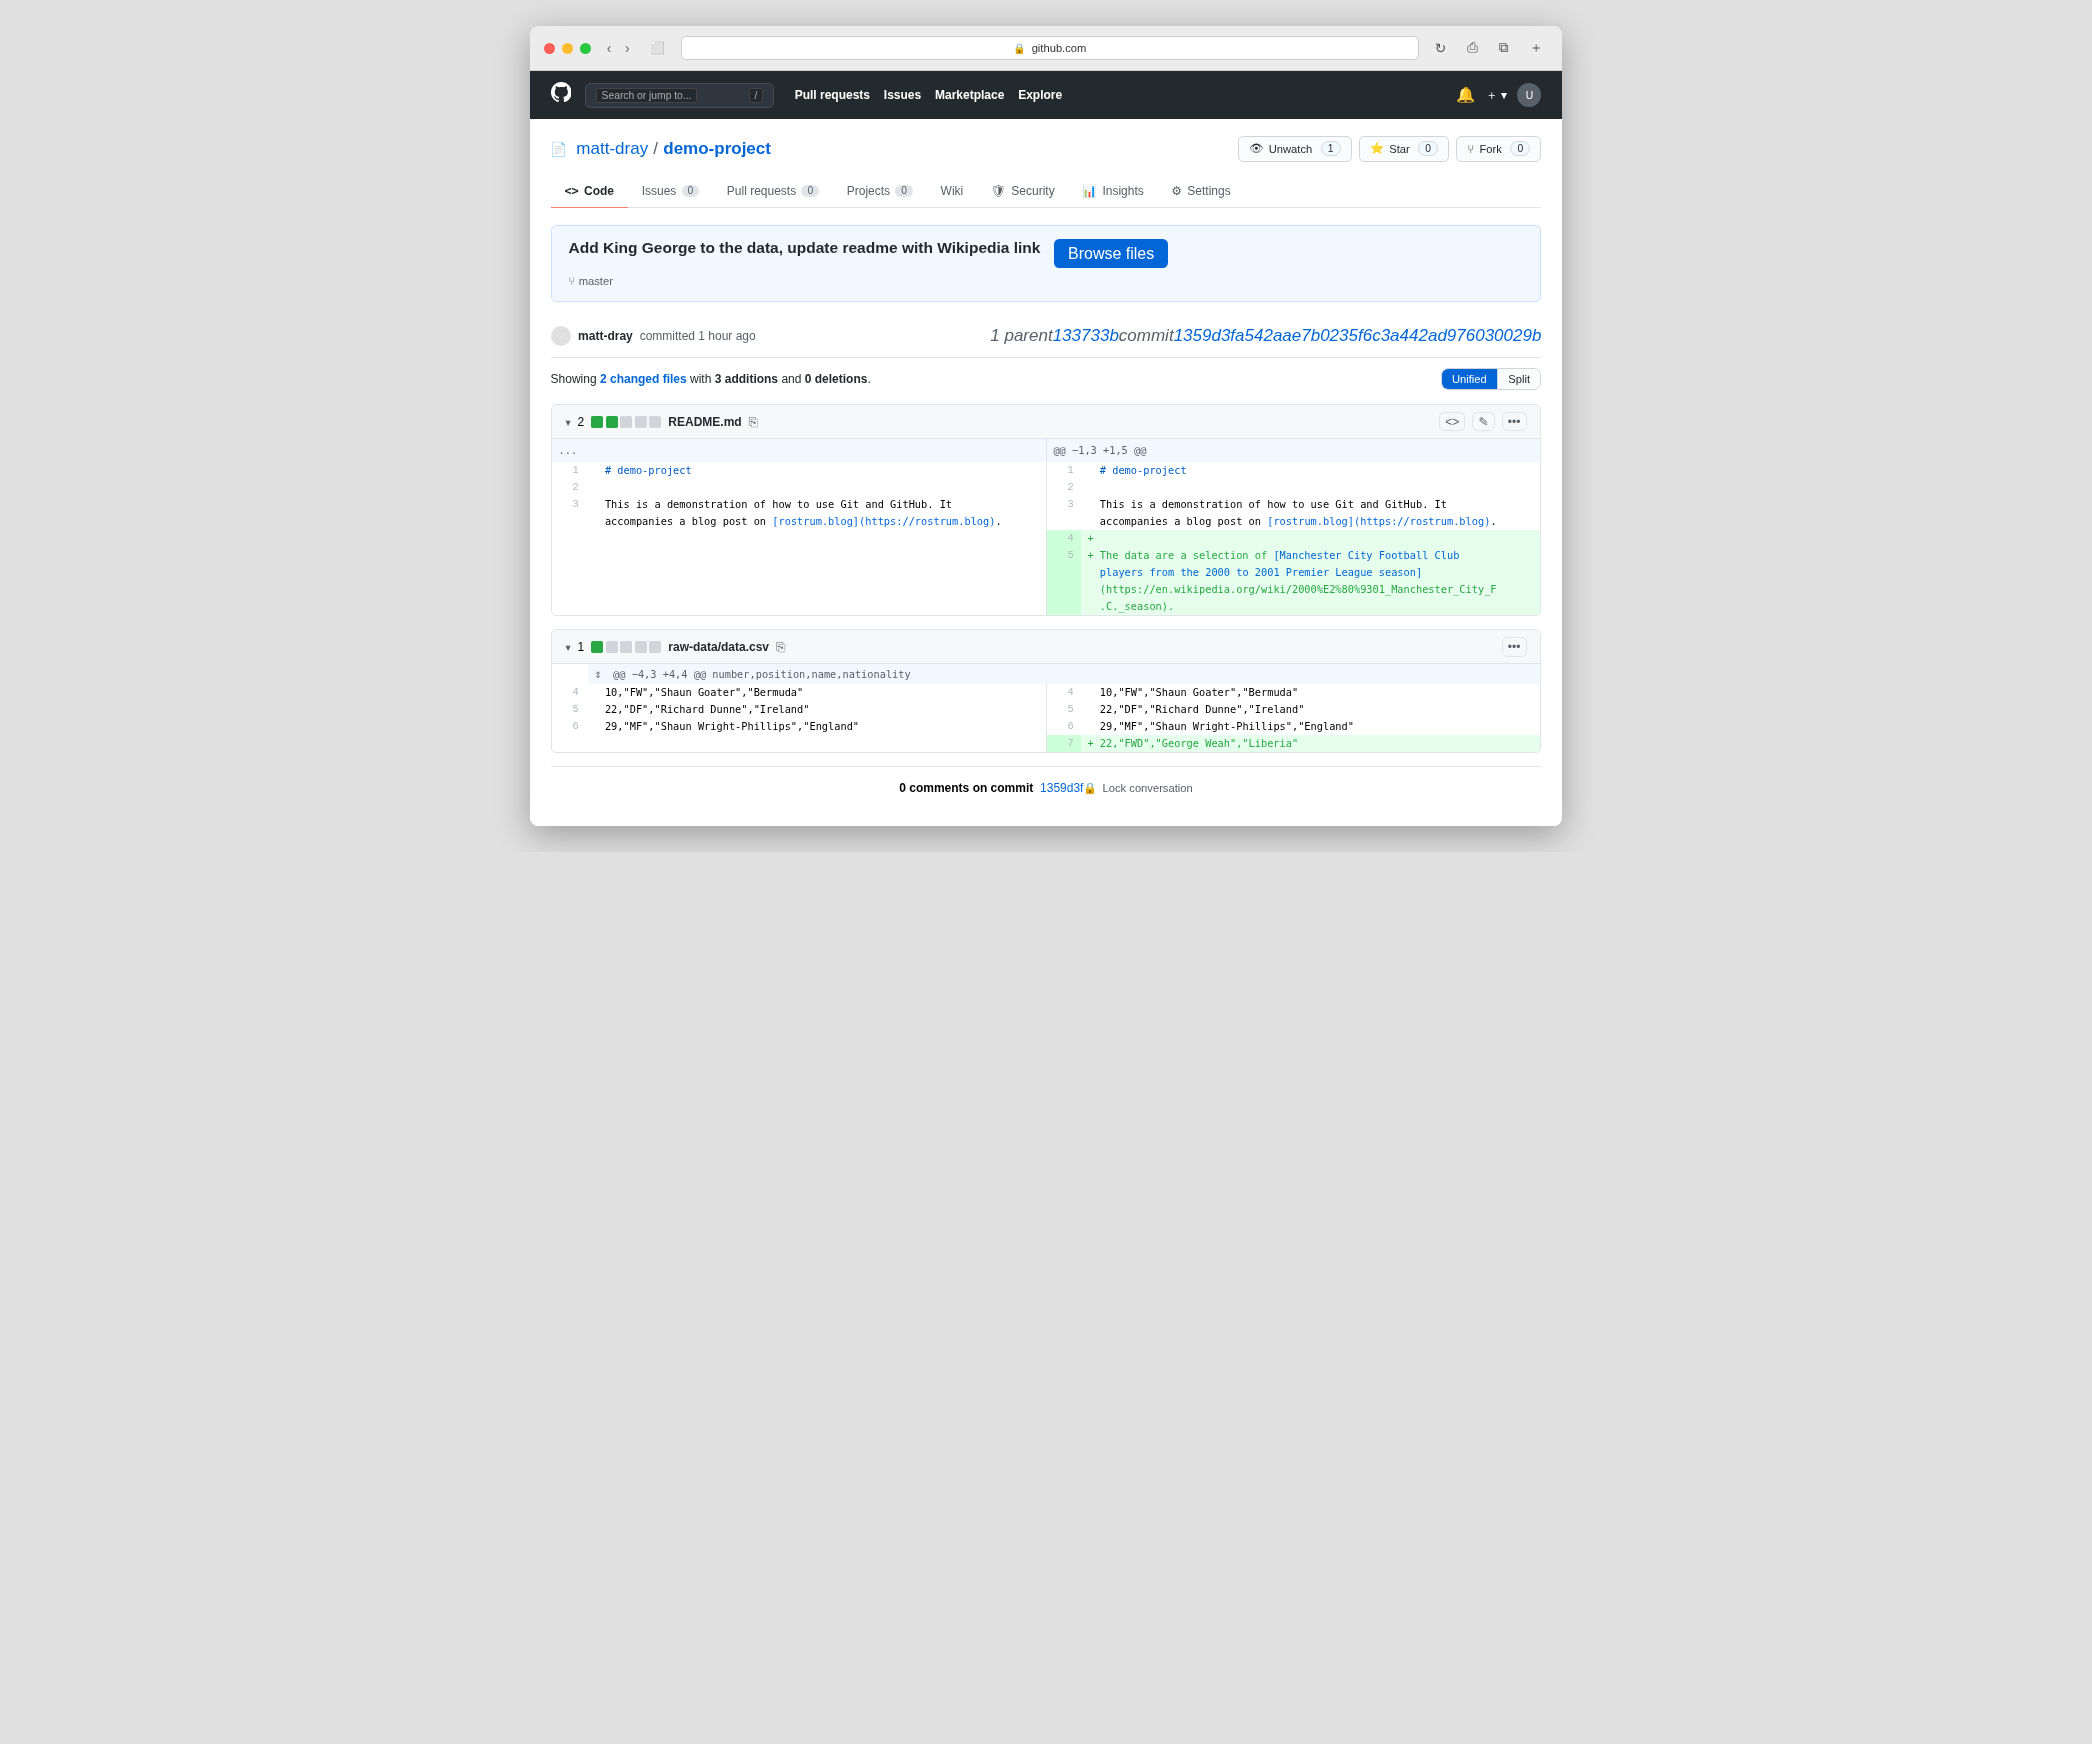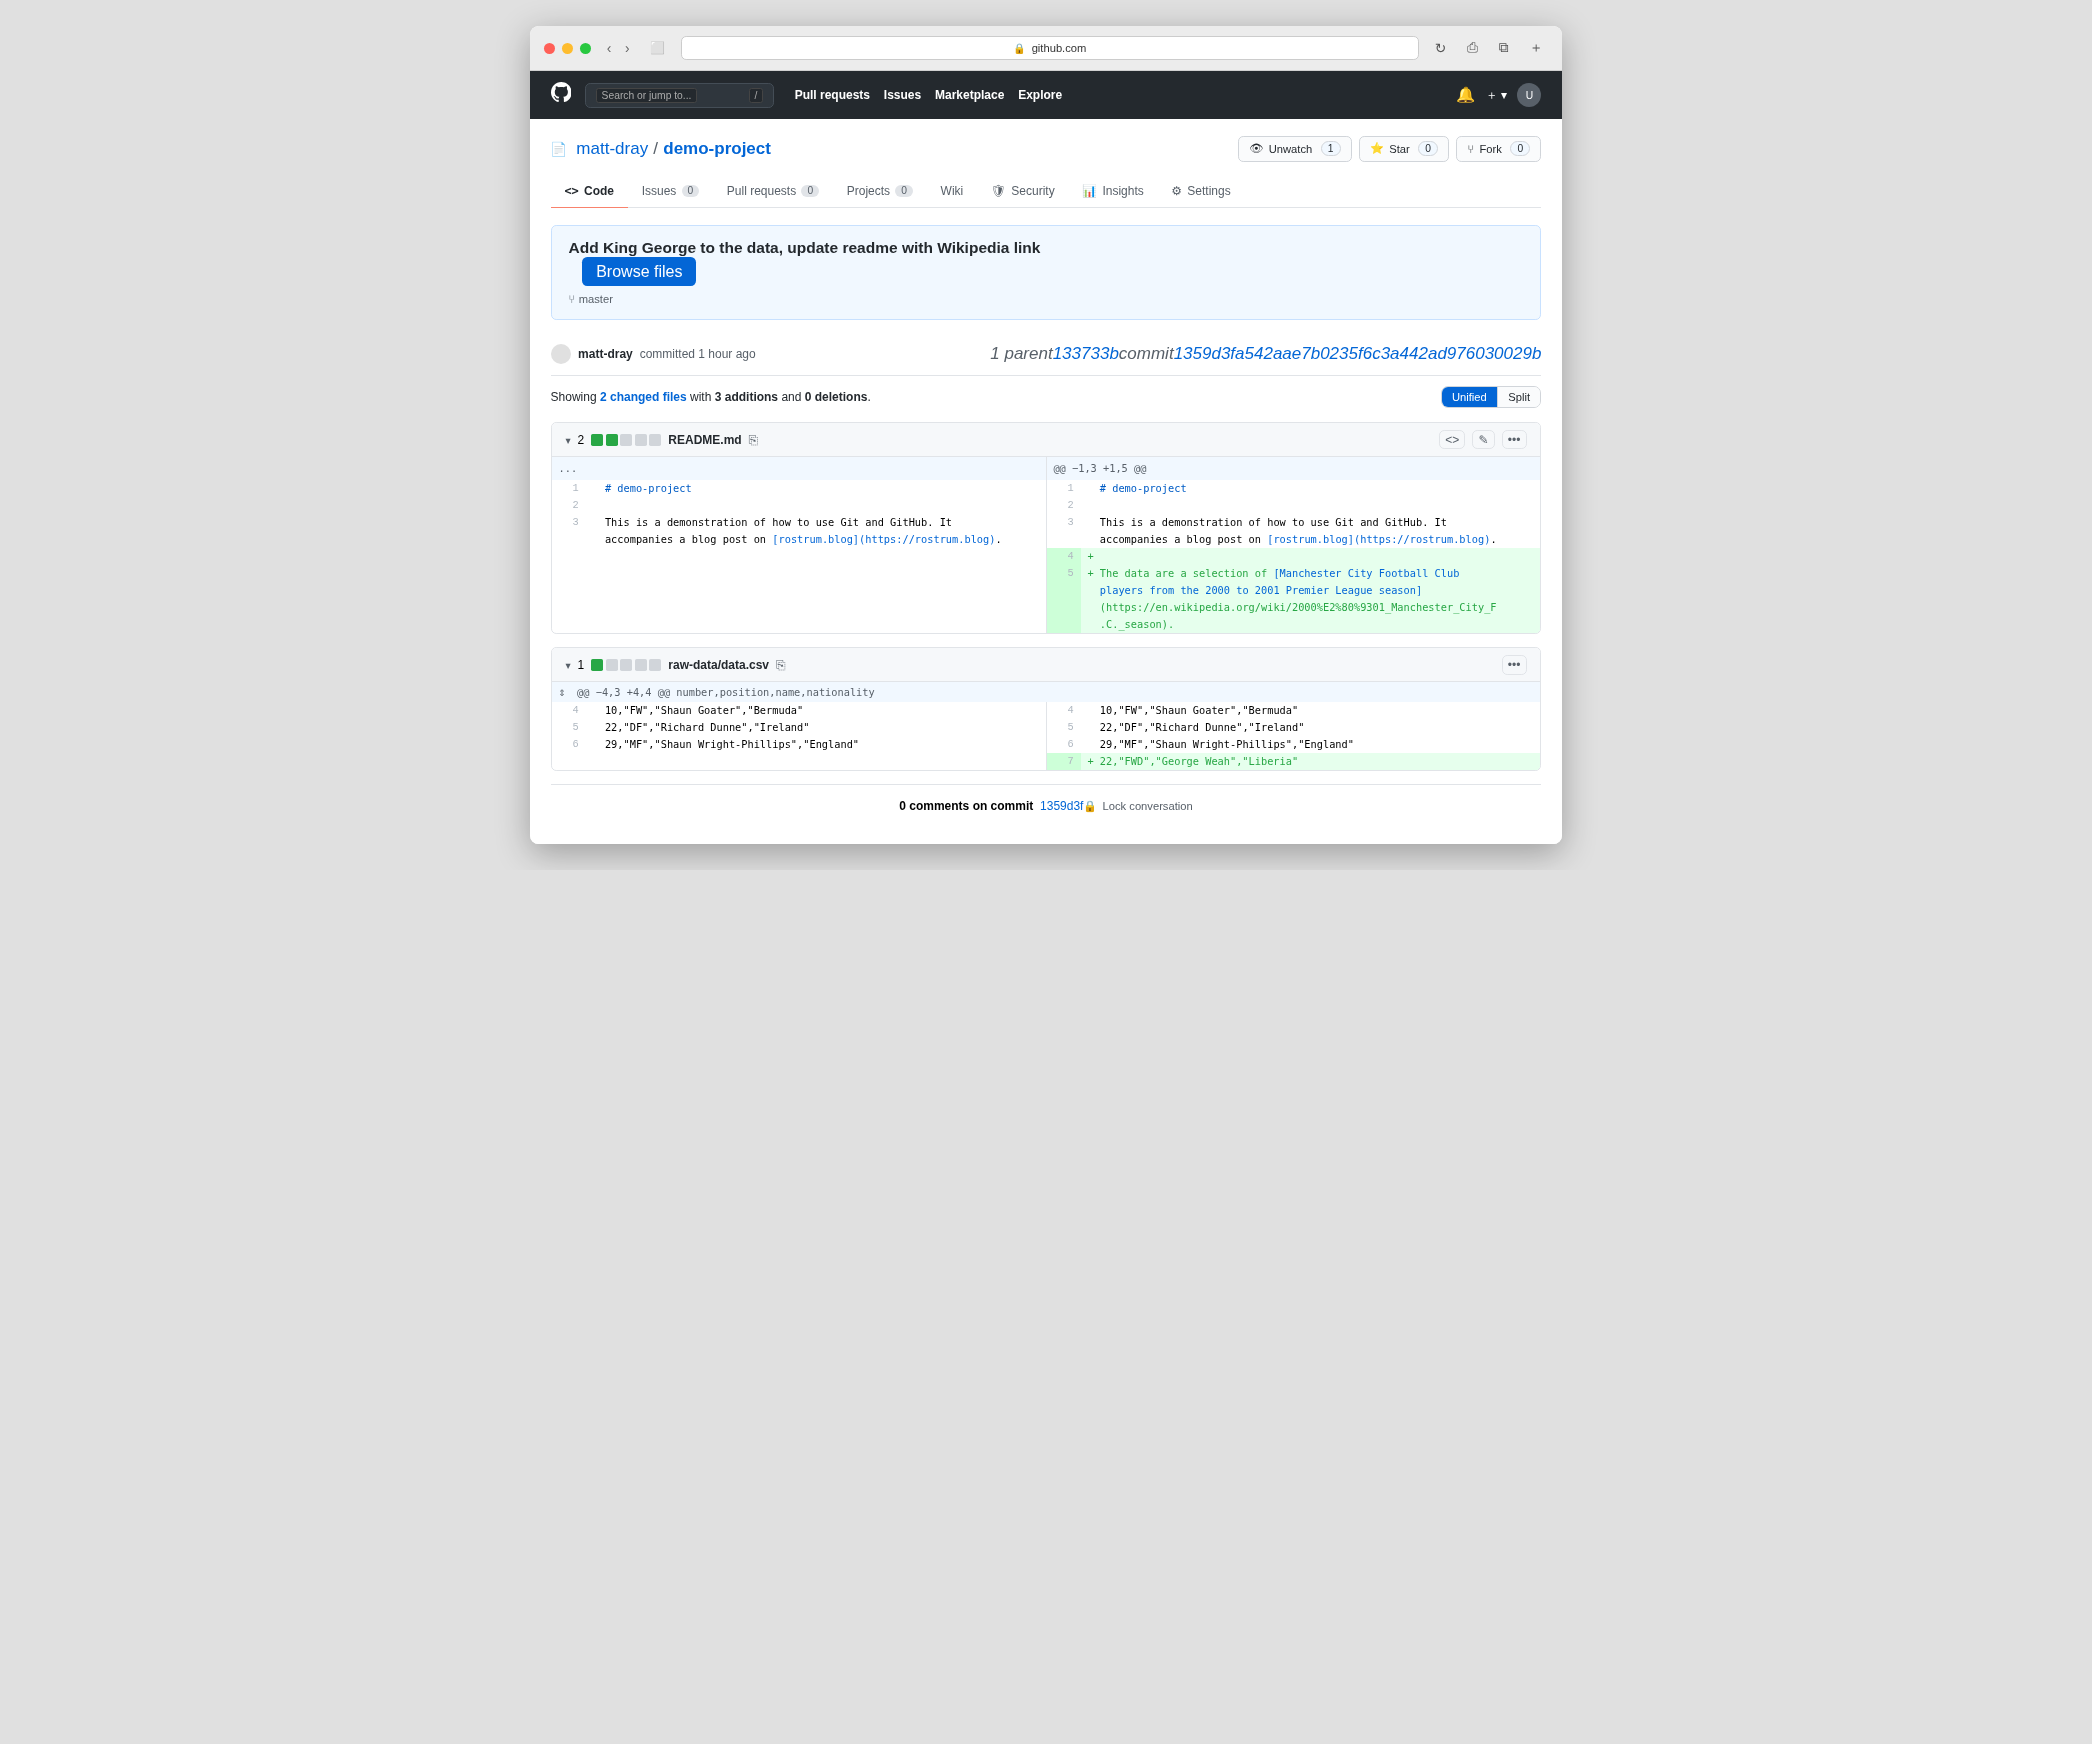--- a/index.html
+++ b/index.html
@@ -47,21 +47,21 @@
     .repo-action-count { background: #f1f8ff; border: 0.9px solid #d1d5da; border-radius: 17px; padding: 0.9px 6px; font-size: 10.3px; color: #24292e; margin-left: 3.4px; }
 
     
     .repo-tabs { display: flex; border-bottom: 0.9px solid #e1e4e8; margin-bottom: 17px; gap: 0; }
     .repo-tab { padding: 8.6px 13.8px; cursor: pointer; font-size: 12px; color: #586069; display: flex; align-items: center; gap: 5.2px; border-bottom: 1.7px solid transparent; margin-bottom: -0.9px; text-decoration: none; }
     .repo-tab.active { color: #24292e; border-bottom-color: #f9826c; font-weight: 600; }
     .tab-badge { background: #e1e4e8; border-radius: 17px; padding: 0.9px 6px; font-size: 10.3px; color: #586069; }
 
     
     .commit-box { background: #f1f8ff; border: 0.9px solid #c8e1ff; border-radius: 5.2px; padding: 13.8px 17px; margin-bottom: 13.8px; }
-    .commit-title { font-size: 15.5px; font-weight: 600; color: #24292e; margin-bottom: 6.9px; display: flex; align-items: flex-start; justify-content: space-between; flex-direction: column; }
+    .commit-title { font-size: 15.5px; font-weight: 600; color: #24292e; margin-bottom: 6.9px; display: flex; align-items: flex-start; justify-content: flex-start; }
     .browse-files-btn { background: #0366d6; color: #fff; border: none; border-radius: 5.2px; padding: 5.2px 13.8px; font-size: 16px; cursor: pointer; white-space: nowrap; margin-left: 13.8px; flex-shrink: 0; }
     .commit-branch { color: #586069; font-size: 11.2px; display: flex; align-items: center; gap: 3.4px; }
 
     
     .commit-meta { display: flex; align-items: center; justify-content: space-between; padding: 10.3px 0; border-bottom: 0.9px solid #e1e4e8; margin-bottom: 10.3px; }
     .commit-author { display: flex; align-items: center; gap: 6.9px; }
     .author-avatar { width: 17px; height: 17px; border-radius: 50%; background: #586069; }
     .author-name { font-weight: 600; color: #24292e; }
     .commit-time { color: #586069; }
     .commit-hash-info { color: #586069; font-size: 17px; display: flex; gap: 0; font-style: italic; }
@@ -357,21 +357,21 @@
           <span class="file-name">raw-data/data.csv</span>
           <span class="file-copy-icon">⎘</span>
         </div>
         <div class="file-diff-actions">
           <button class="file-action-btn">
             <span>•••</span>
           </button>
         </div>
       </div>
 
-      <div style="background:#f1f8ff; padding: 2.6px 6.9px; font-family:monospace; font-size:10.3px; color:#586069;">
+      <div style="background:#f1f8ff; padding: 2.6px 6.9px; font-family:monospace; font-size:10.3px; color:#586069;margin-left:36px;">
         <span style="font-size:12px; margin-right:5.2px;">⇕</span>
         <span>@@ −4,3 +4,4 @@ number,position,name,nationality</span>
       </div>
 
       <div style="display:flex;">
 
         <div style="flex:1; border-right: 0.9px solid #e1e4e8;">
           <table class="diff-table" style="width:100%">
             <tbody>
                 <tr>

